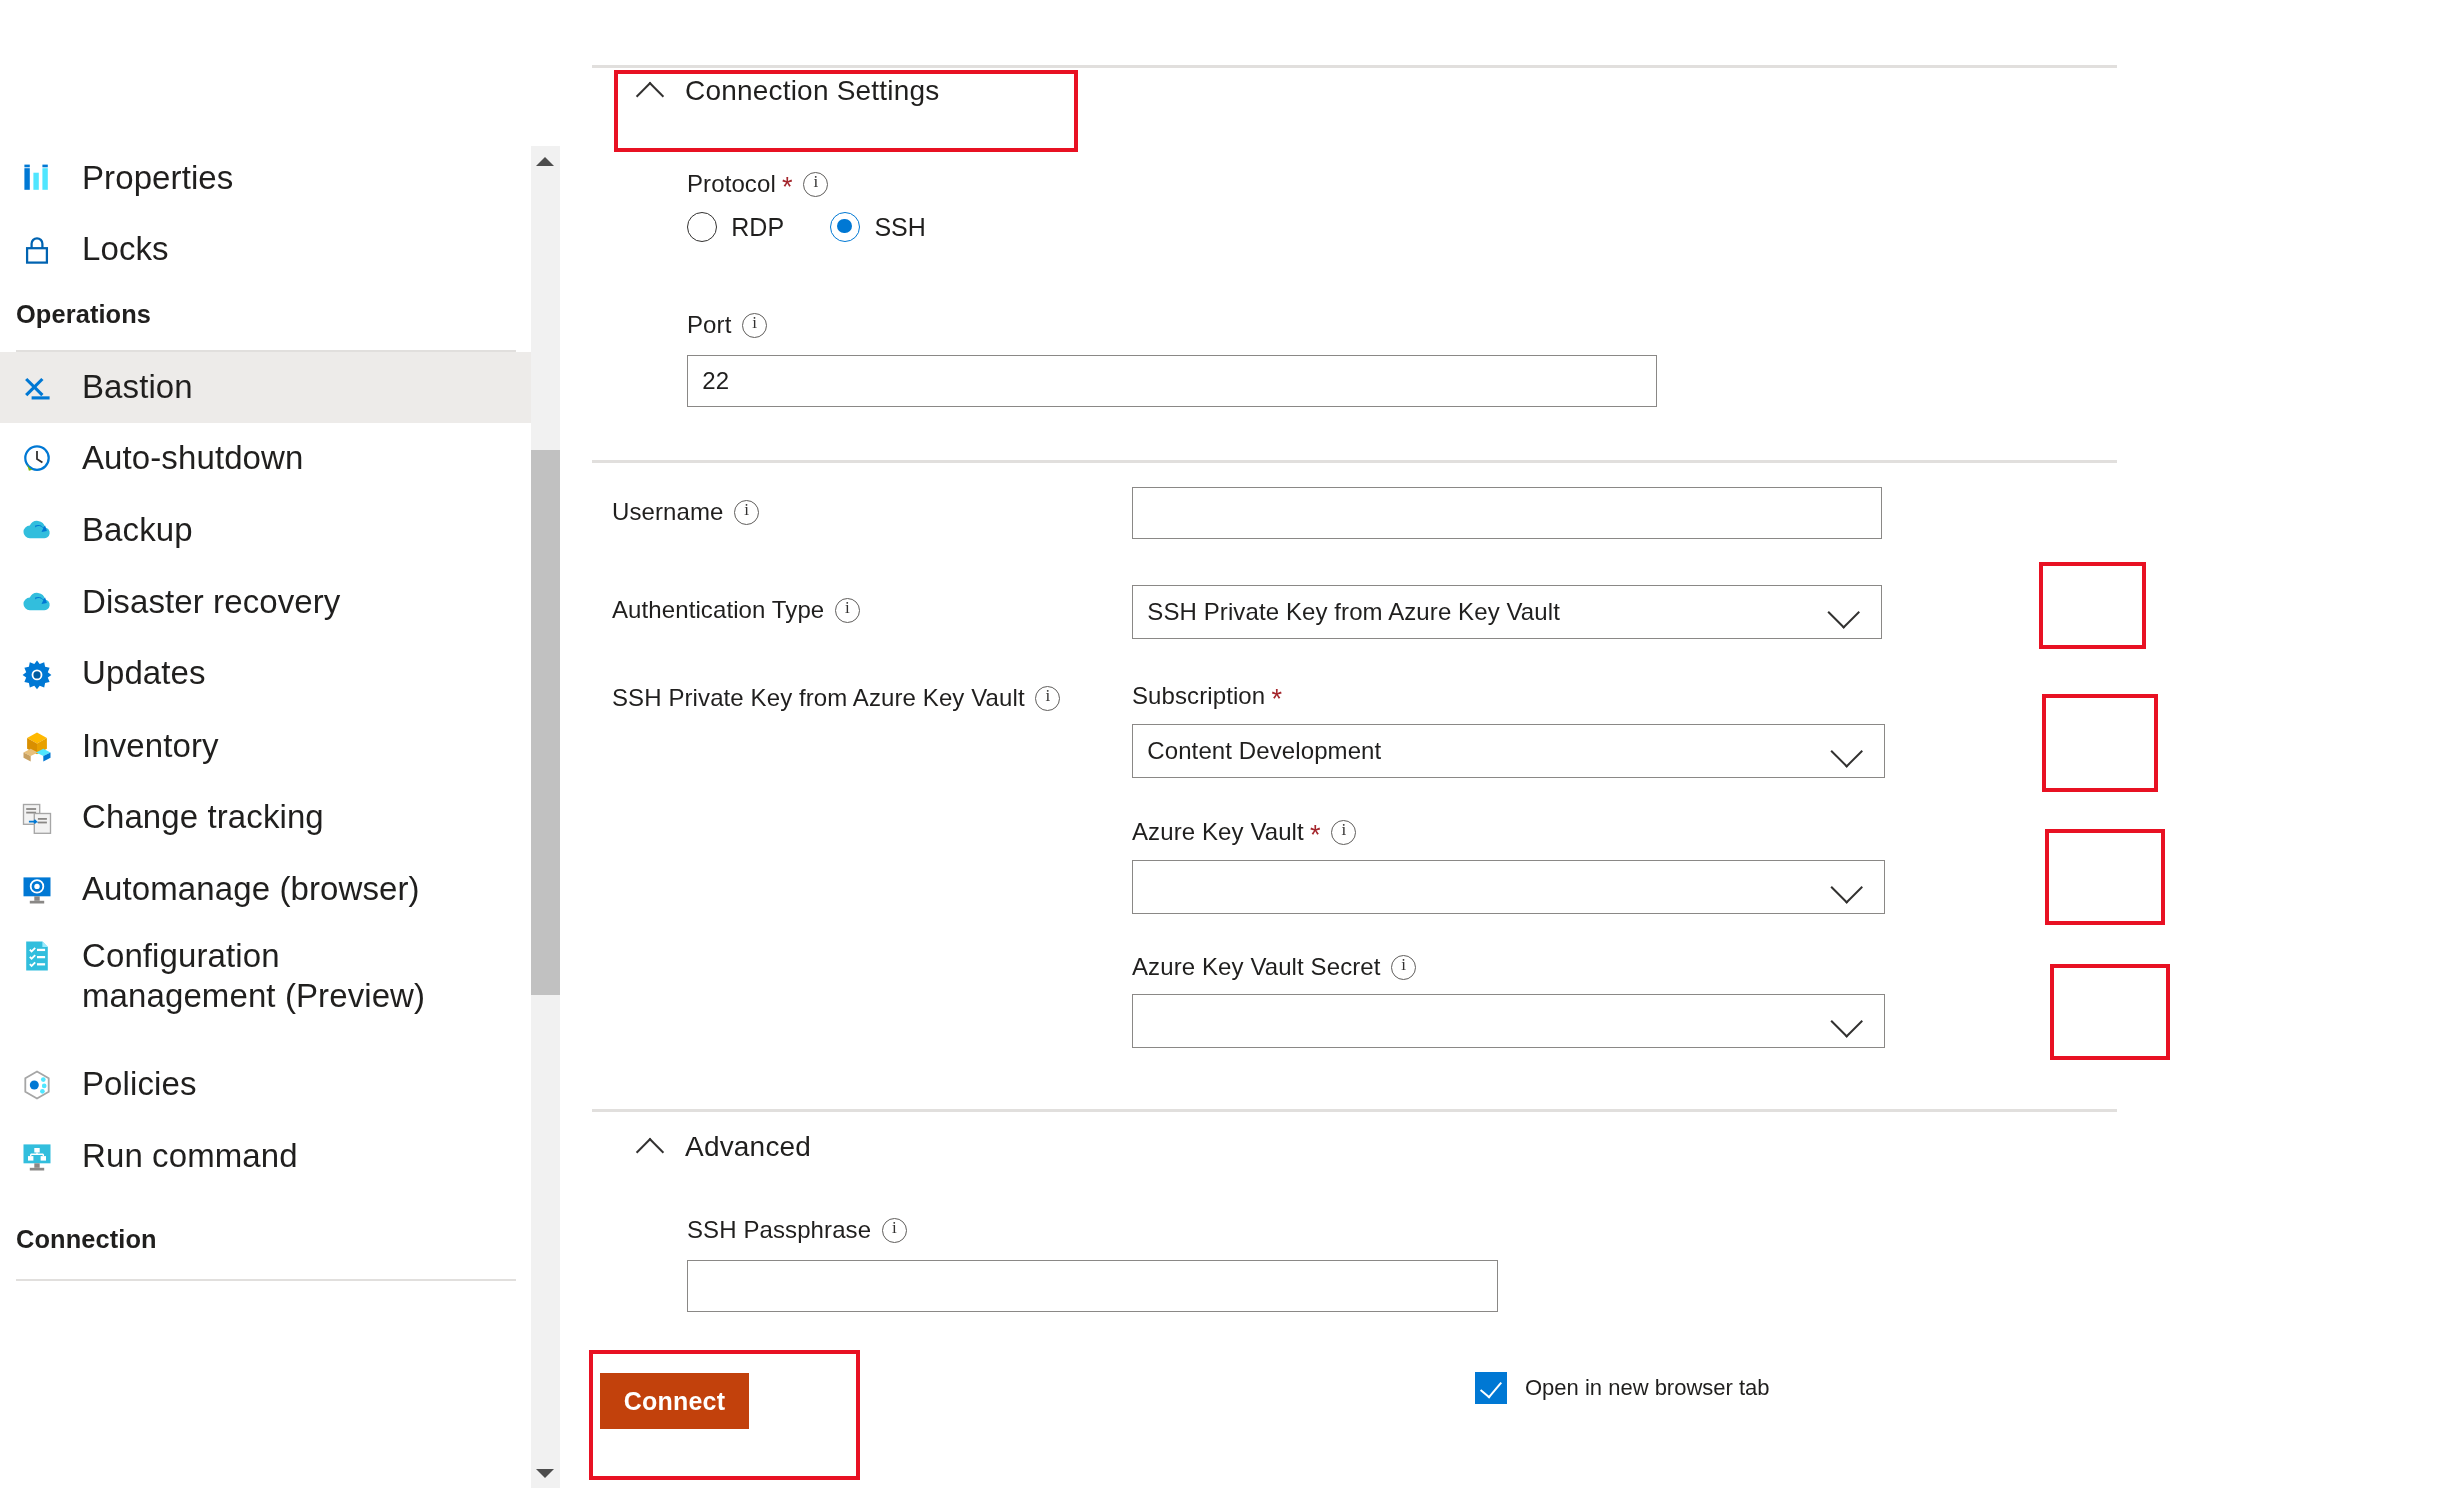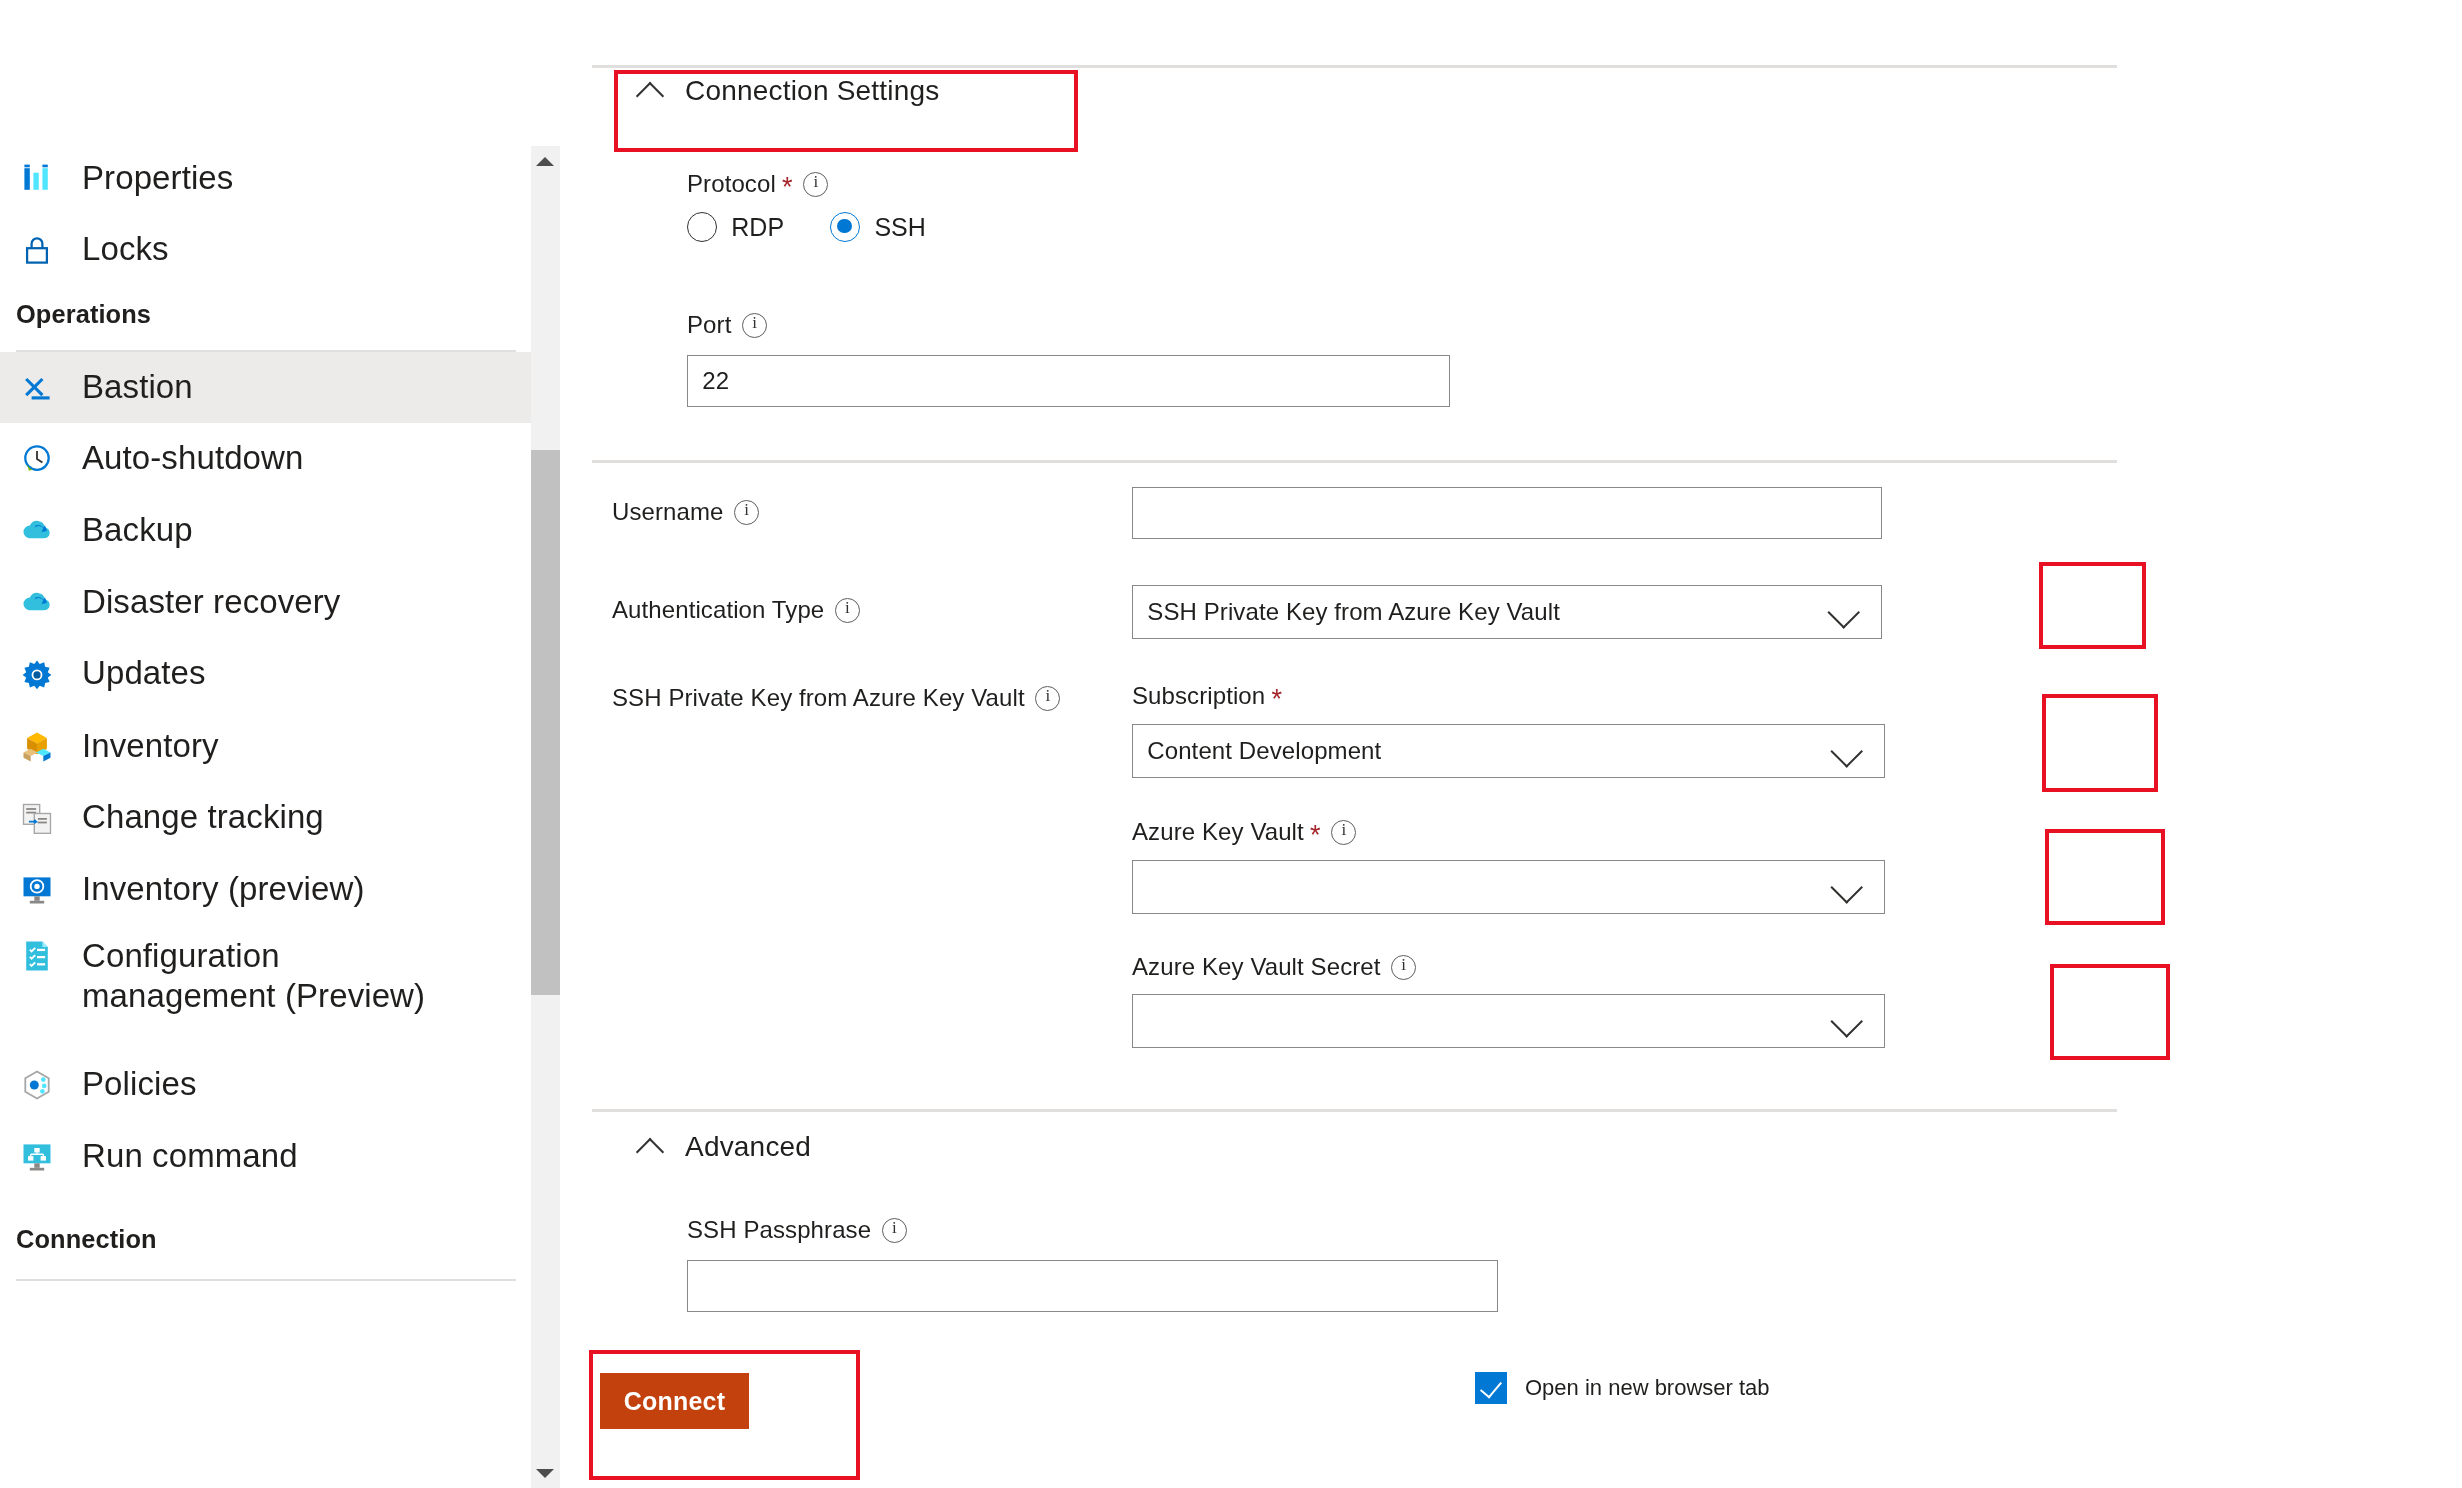--- a/index.html
+++ b/index.html
@@ -457,21 +457,21 @@
   <div class="nav-item" style="top:854px">
     <span class="nav-icon">
       <svg width="36" height="36" viewBox="0 0 40 40">
         <rect x="5" y="6" width="30" height="21" fill="#0078d4"></rect>
         <circle cx="20" cy="16" r="7" fill="none" stroke="#ffffff" stroke-width="2"></circle>
         <circle cx="20" cy="16" r="3" fill="#ffffff"></circle>
         <rect x="17" y="27" width="6" height="5" fill="#8a8886"></rect>
         <rect x="12" y="32" width="16" height="3" fill="#8a8886"></rect>
       </svg>
     </span>
-    <span class="nav-label">Inventory (preview)</span>
+    <span class="nav-label">Automanage (browser)</span>
   </div>
 
   <div class="nav-item" style="top:925px; height:98px; align-items:flex-start; padding-top:10.7px">
     <span class="nav-icon">
       <svg width="36" height="36" viewBox="0 0 40 40">
         <path d="M8 4 h18 l6 6 v26 h-24 z" fill="#32bedd"></path>
         <path d="M26 4 l6 6 h-6 z" fill="#9cebff"></path>
         <path d="M12 13 l2 2 l4-4" stroke="#ffffff" stroke-width="2" fill="none"></path>
         <rect x="20" y="12" width="9" height="2.5" fill="#ffffff"></rect>
         <path d="M12 21 l2 2 l4-4" stroke="#ffffff" stroke-width="2" fill="none"></path>
@@ -548,21 +548,21 @@
     <span class="radio-opt" style="margin-left:46px">
       <span class="radio-dot on"></span>
       <span class="radio-text">SSH</span>
     </span>
   </div>
 
   <div class="flabel" style="left:127px; top:311px">
     <span>Port</span>
     <span class="info-i"></span>
   </div>
-  <input class="tinput" style="left: 127px; top: 355px; width: 763px; height: 52px;" value="22">
+  <input class="tinput" style="left: 127px; top: 355px; width: 970px; height: 52px;" value="22">
 
   <div class="hr" style="left:32px; top:460px; width:1525px"></div>
 
   <div class="flabel" style="left:52px; top:498px">
     <span>Username</span>
     <span class="info-i"></span>
   </div>
   <input class="tinput" style="left: 572px; top: 487px; width: 750px; height: 52px;" value="">
 
   <div class="flabel" style="left:52px; top:596px">

